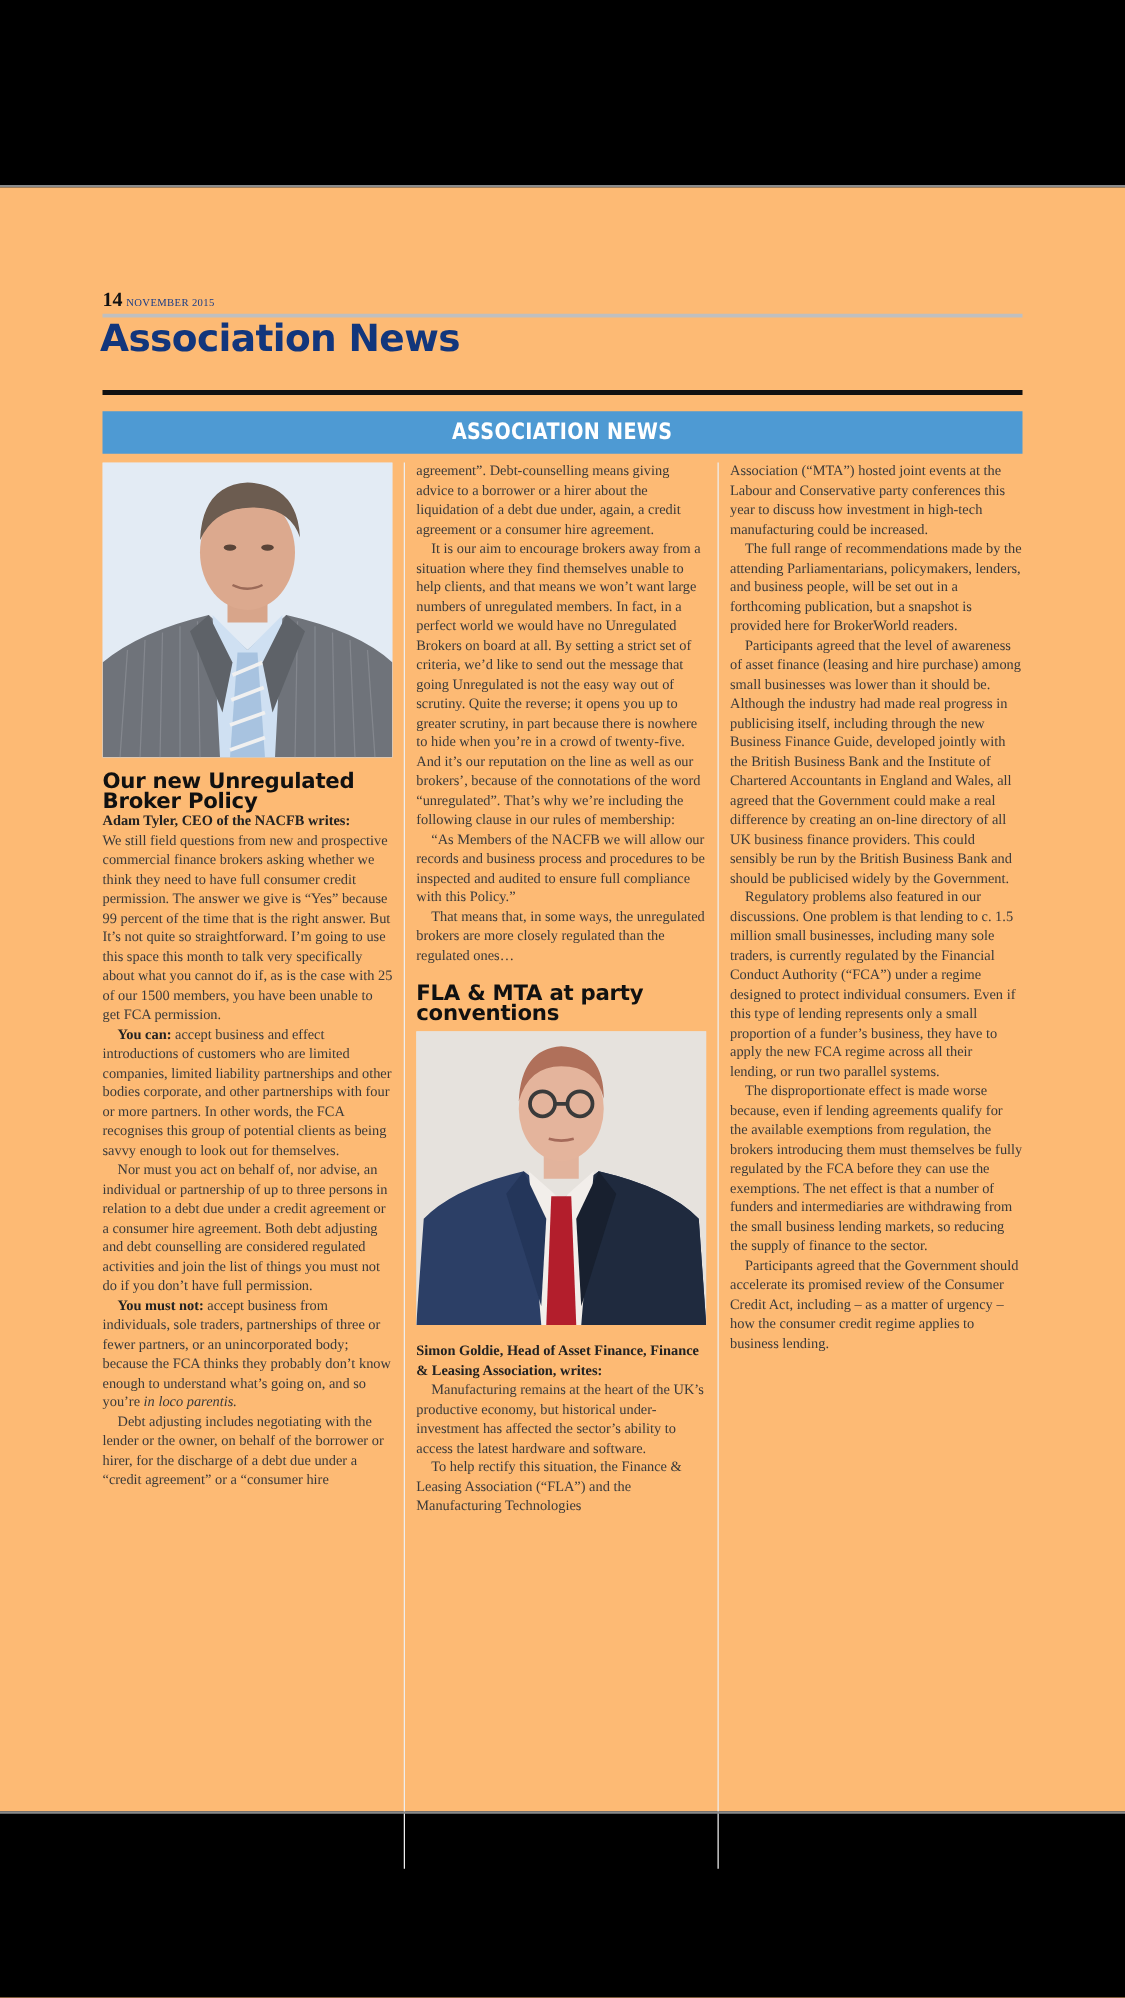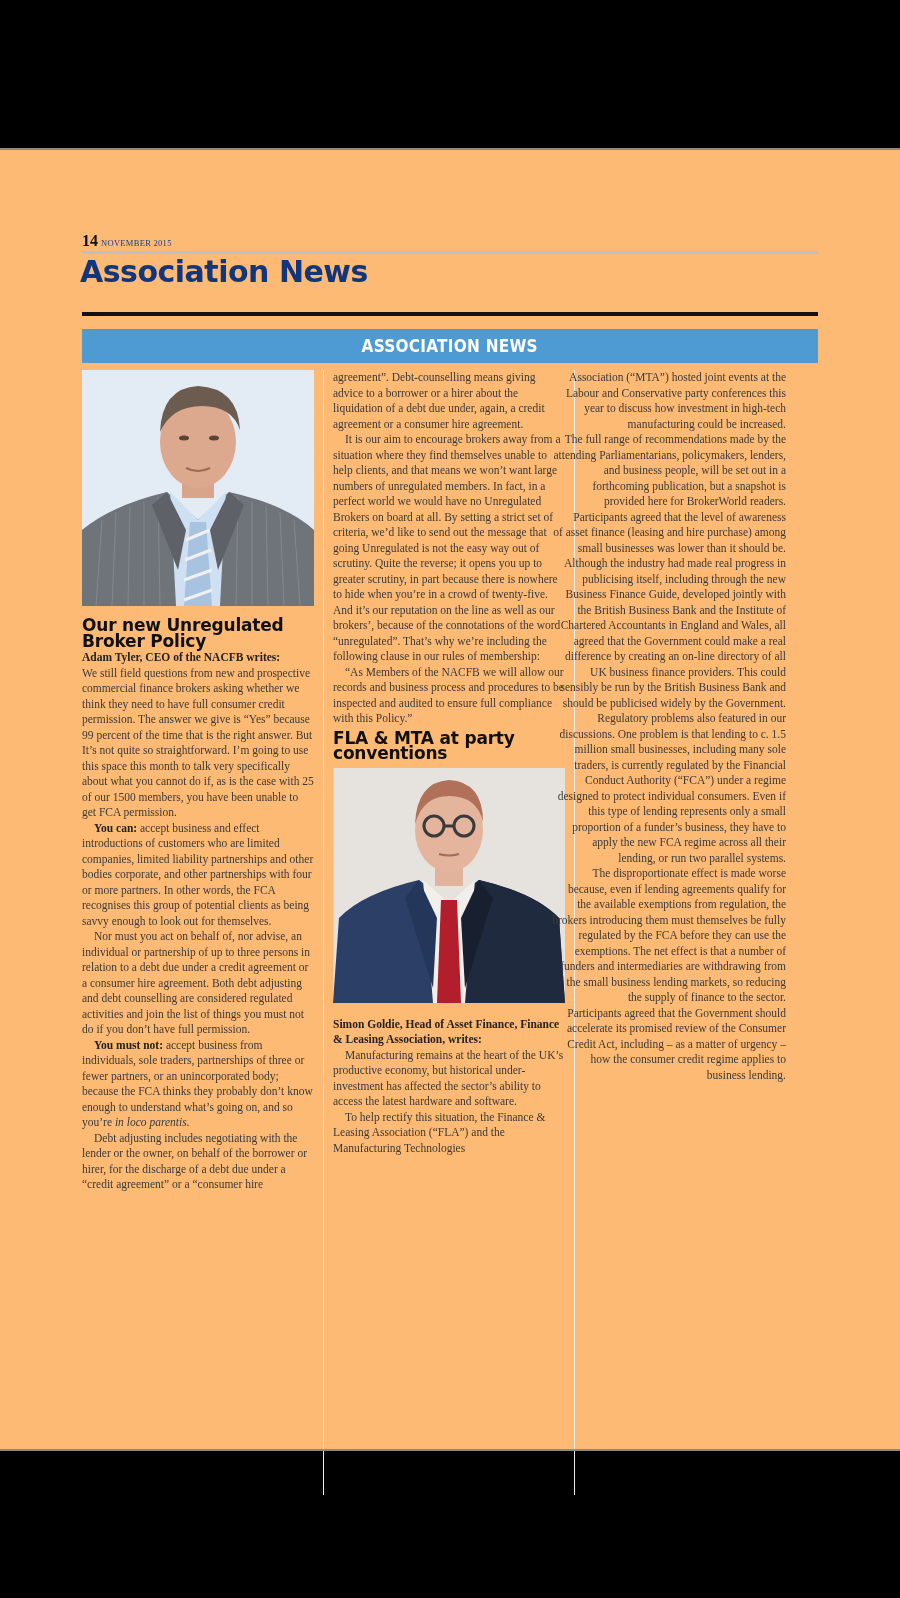--- a/index.html
+++ b/index.html
@@ -14,21 +14,21 @@
   .page-title { position:absolute; left:80px; top:104px; font-family:"DejaVu Sans", sans-serif; font-weight:bold; font-size:30px; color:#12367c; letter-spacing:-0.5px; transform:scaleX(1.0); transform-origin:left; }
   .rule-black { position:absolute; left:82px; top:162px; width:736px; height:4px; background:#111; }
   .banner { position:absolute; left:82px; top:179px; width:736px; height:34px; background:#4e9ad3; color:#fff; text-align:center; font-family:"DejaVu Sans", sans-serif; font-weight:bold; font-size:18px; line-height:34px; letter-spacing:0.3px; transform-origin:center; }
   .banner span { display:inline-block; transform:scaleX(0.85); }
 
   .col { position:absolute; top:220px; font-size:11.5px; line-height:15.5px; color:#3a3a3a; }
   .col p { margin:0; text-indent:12px; }
   .col p.noindent { text-indent:0; }
   .col1 { left:82px; width:232px; }
   .col2 { left:333px; width:232px; }
-  .col3 { left:552px; width:234px;text-align:right; }
+  .col3 { left:584px; width:234px; }
   .divider { position:absolute; top:220px; width:1px; height:1125px; background:#eee; }
 
   .photo { position:relative; overflow:hidden; }
   .photo1 { width:232px; height:236px; background:linear-gradient(180deg,#e6edf5 0%,#dde6f0 100%); }
   .photo2 { width:232px; height:235px; background:linear-gradient(180deg,#e9e6e2 0%,#dcd7d1 100%); }
 
   .headline { font-family:"DejaVu Sans", sans-serif; font-weight:bold; font-size:17px; line-height:15.5px; color:#111; margin:12px 0 1px 0; letter-spacing:-0.2px; }
   .byline { font-weight:bold; color:#222; text-indent:0 !important; }
   .lead { font-weight:bold; color:#222; }
 </style>
@@ -97,22 +97,23 @@
     <p><span class="lead">You can:</span><span> accept business and effect introductions of customers who are limited companies, limited liability partnerships and other bodies corporate, and other partnerships with four or more partners. In other words, the FCA recognises this group of potential clients as being savvy enough to look out for themselves.</span></p>
     <p>Nor must you act on behalf of, nor advise, an individual or partnership of up to three persons in relation to a debt due under a credit agreement or a consumer hire agreement. Both debt adjusting and debt counselling are considered regulated activities and join the list of things you must not do if you don’t have full permission.</p>
     <p><span class="lead">You must not:</span><span> accept business from individuals, sole traders, partnerships of three or fewer partners, or an unincorporated body; because the FCA thinks they probably don’t know enough to understand what’s going on, and so you’re </span><i>in loco parentis.</i></p>
     <p>Debt adjusting includes negotiating with the lender or the owner, on behalf of the borrower or hirer, for the discharge of a debt due under a “credit agreement” or a “consumer hire</p>
   </div>
 
   <div class="col col2">
     <p class="noindent">agreement”. Debt-counselling means giving advice to a borrower or a hirer about the liquidation of a debt due under, again, a credit agreement or a consumer hire agreement.</p>
     <p>It is our aim to encourage brokers away from a situation where they find themselves unable to help clients, and that means we won’t want large numbers of unregulated members. In fact, in a perfect world we would have no Unregulated Brokers on board at all. By setting a strict set of criteria, we’d like to send out the message that going Unregulated is not the easy way out of scrutiny. Quite the reverse; it opens you up to greater scrutiny, in part because there is nowhere to hide when you’re in a crowd of twenty-five.  And it’s our reputation on the line as well as our brokers’, because of the connotations of the word “unregulated”. That’s why we’re including the following clause in our rules of membership:</p>
     <p>“As Members of the NACFB we will allow our records and business process and procedures to be inspected and audited to ensure full compliance with this Policy.”</p>
+    <p>That means that, in some ways, the unregulated brokers are more closely regulated than the regulated ones…</p>
 
-    <div class="headline" style="margin-top:4px;margin-bottom:6px">FLA &amp; MTA at party conventions</div>
+    <div class="headline" style="margin-top:15px;margin-bottom:6px">FLA &amp; MTA at party conventions</div>
     <div class="photo photo2">
       <svg width="232" height="235" viewBox="0 0 232 235">
         <rect width="232" height="235" fill="#e6e2dd"></rect>
 
         <path d="M0 235 L6 150 Q30 125 86 112 L116 135 L146 112 Q202 125 226 150 L232 235 Z" fill="#2c3f66"></path>
         <path d="M116 135 L146 112 Q202 125 226 150 L232 235 L116 235 Z" fill="#1f2a3e"></path>
 
         <path d="M90 112 L116 135 L142 112 L132 235 L100 235 Z" fill="#f2eeea"></path>
 
         <path d="M108 132 L124 132 L128 235 L104 235 Z" fill="#b31e2c"></path>

